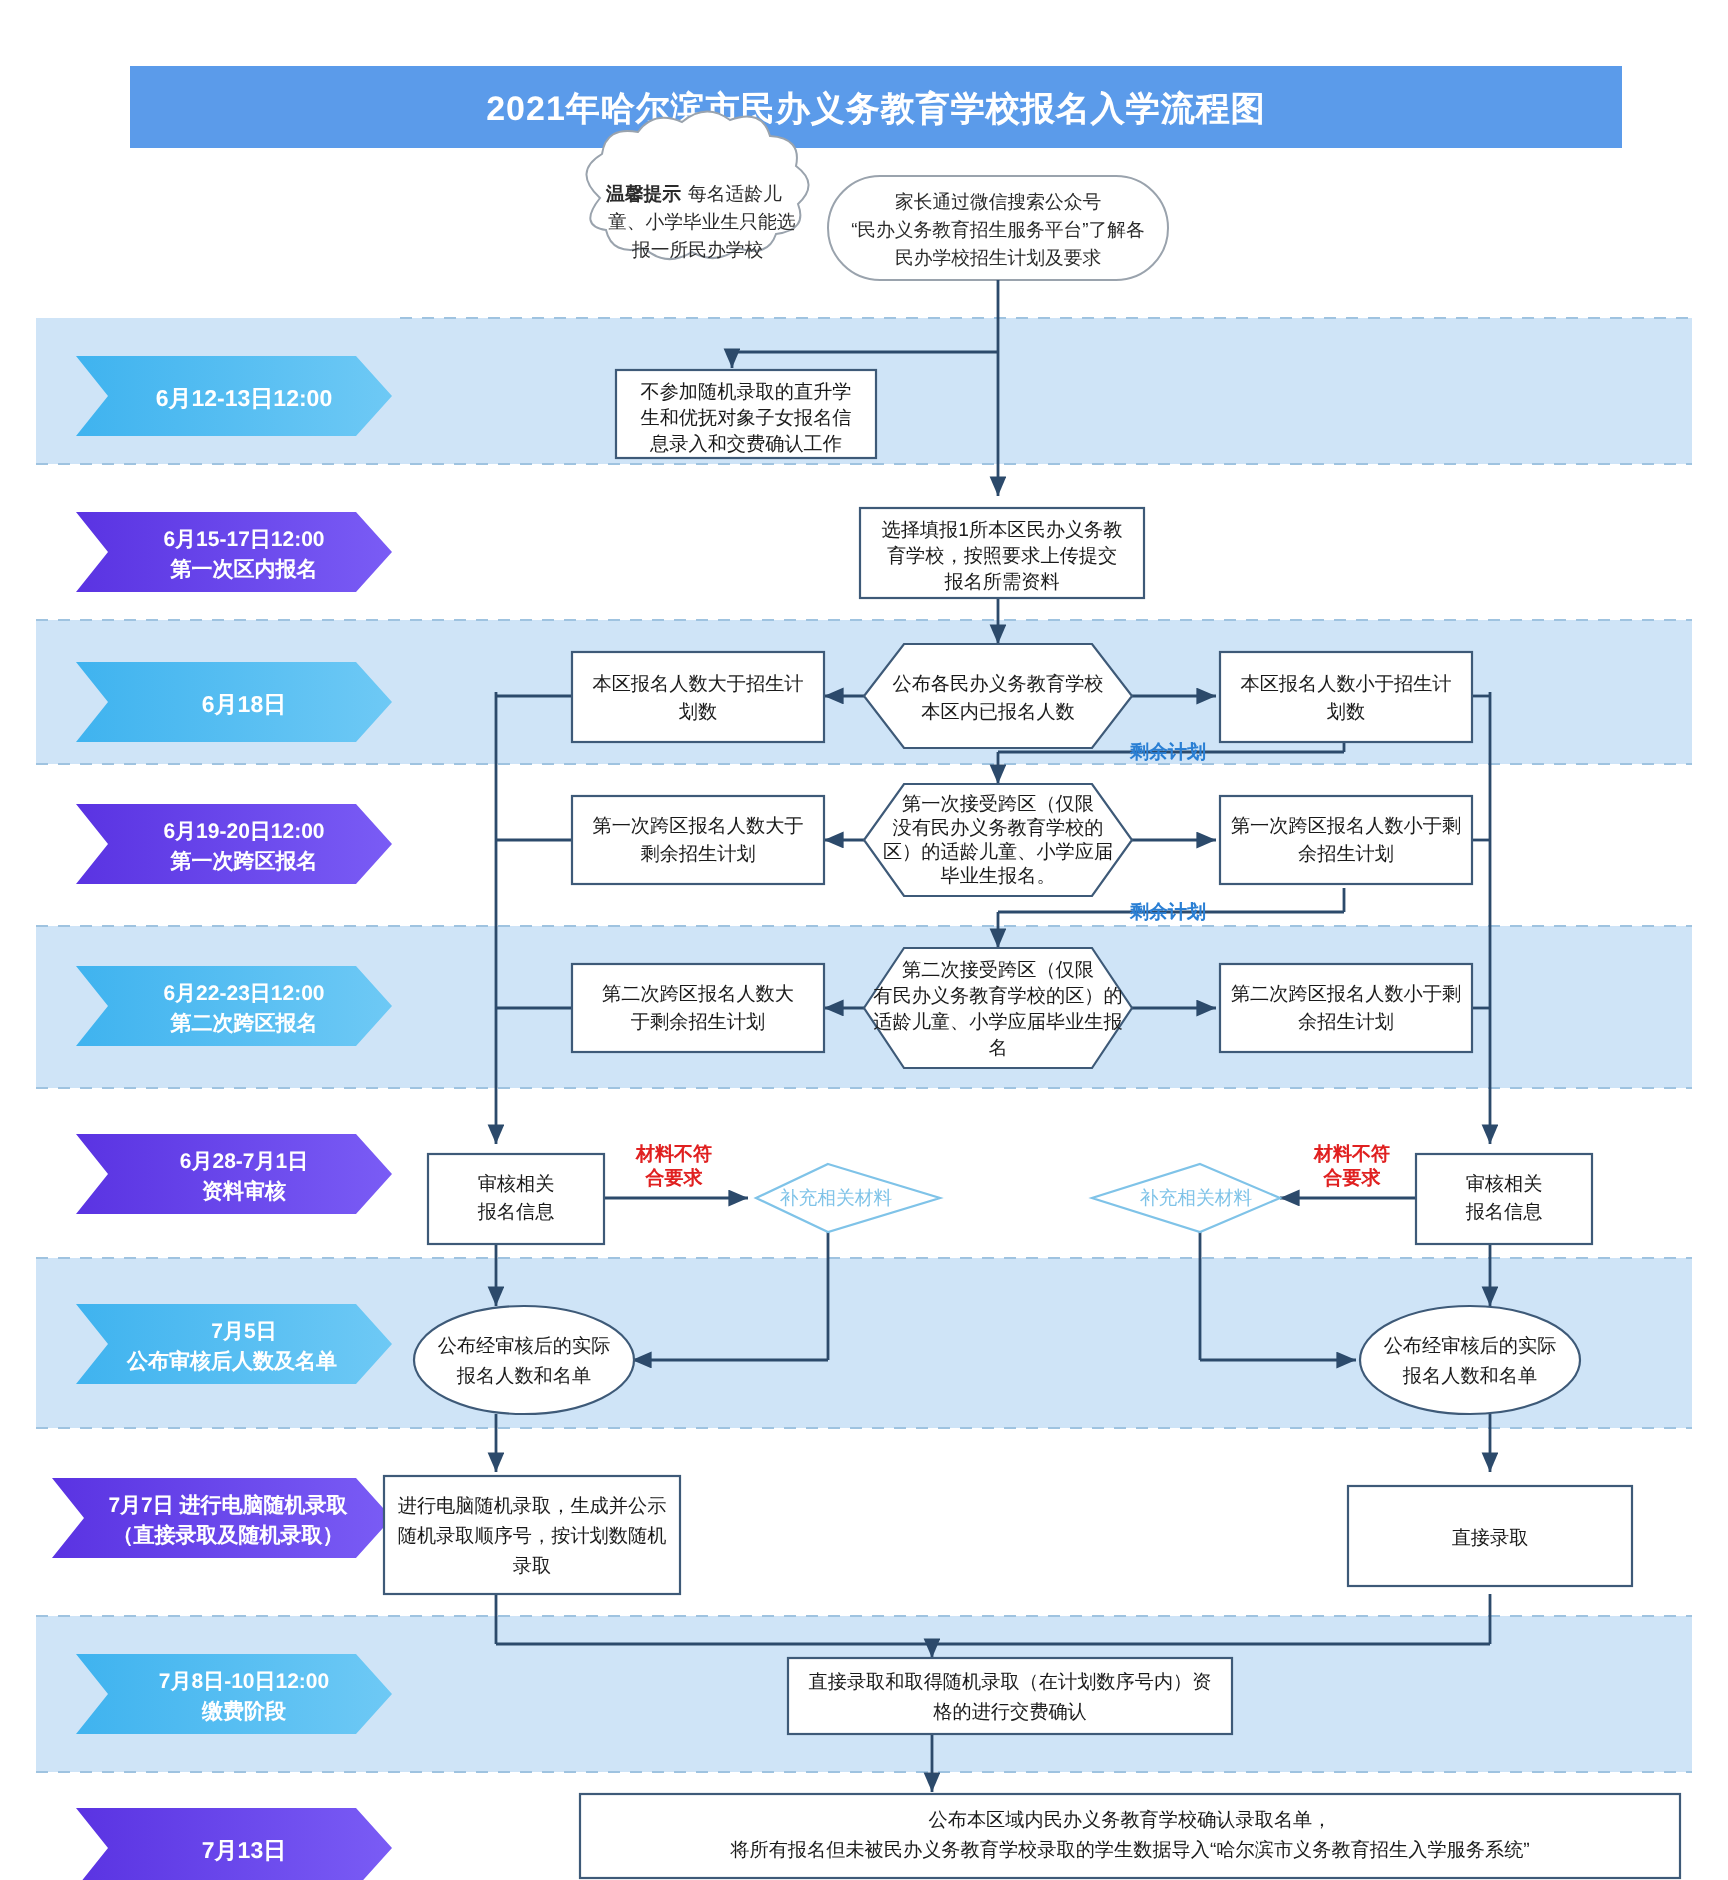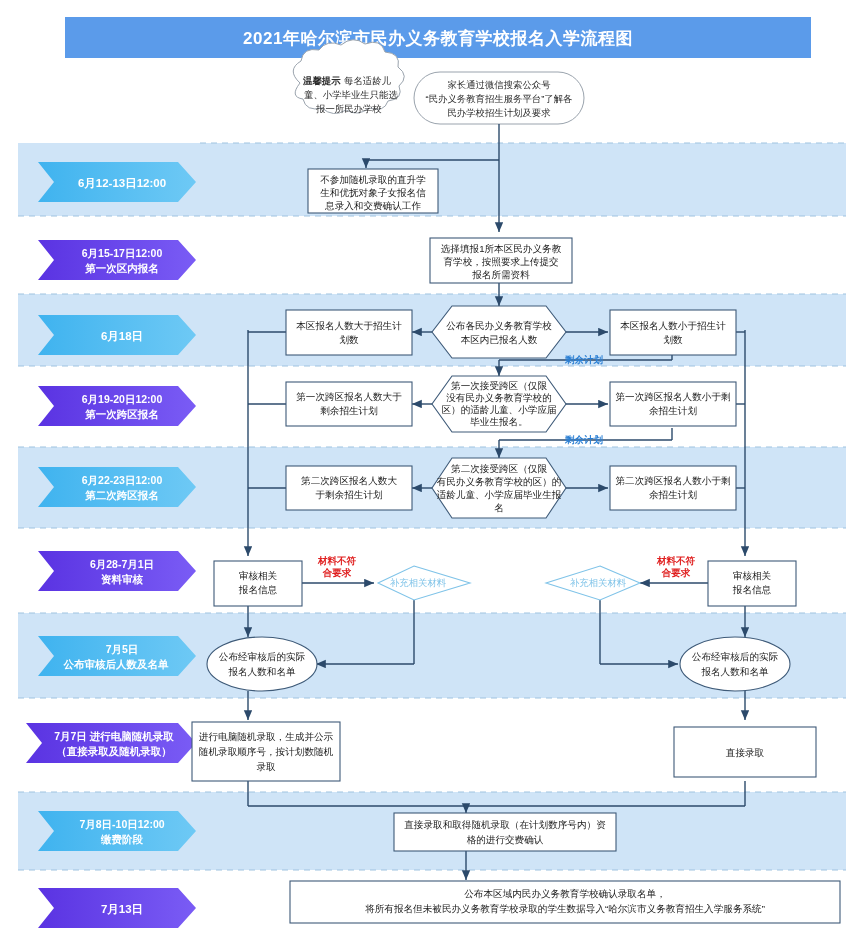--- a/index.html
+++ b/index.html
@@ -1,21 +1,21 @@
 <!DOCTYPE html>
 <html><head>
 <meta charset="utf-8">
 <style>
   html,body{margin:0;padding:0;background:#ffffff;}
   body{
     width:864px;height:940px;overflow:hidden;
     font-family:"Liberation Sans","DejaVu Sans",sans-serif;
     position:relative;
   }
-  #stage{position:absolute;left:0;top:0;width:864px;height:906px;}
+  #stage{position:absolute;left:0;top:16px;width:864px;height:906px;}
   svg{display:block;}
   .boxtxt{font-size:9.6px;fill:#1a1a1a;}
   .cloudtxt{font-size:9.4px;fill:#2b2b2b;}
   .arrowlbl{font-size:9.5px;font-weight:bold;}
   .chiptxt{font-size:11.5px;font-weight:bold;fill:#ffffff;}
   .chiptxt-sm{font-size:10.5px;font-weight:bold;fill:#ffffff;}
   .title-txt{font-size:17px;font-weight:bold;fill:#ffffff;letter-spacing:.5px;}
   .diamondtxt{font-size:9.4px;fill:#7fc3e8;}
 </style>
 </head>

